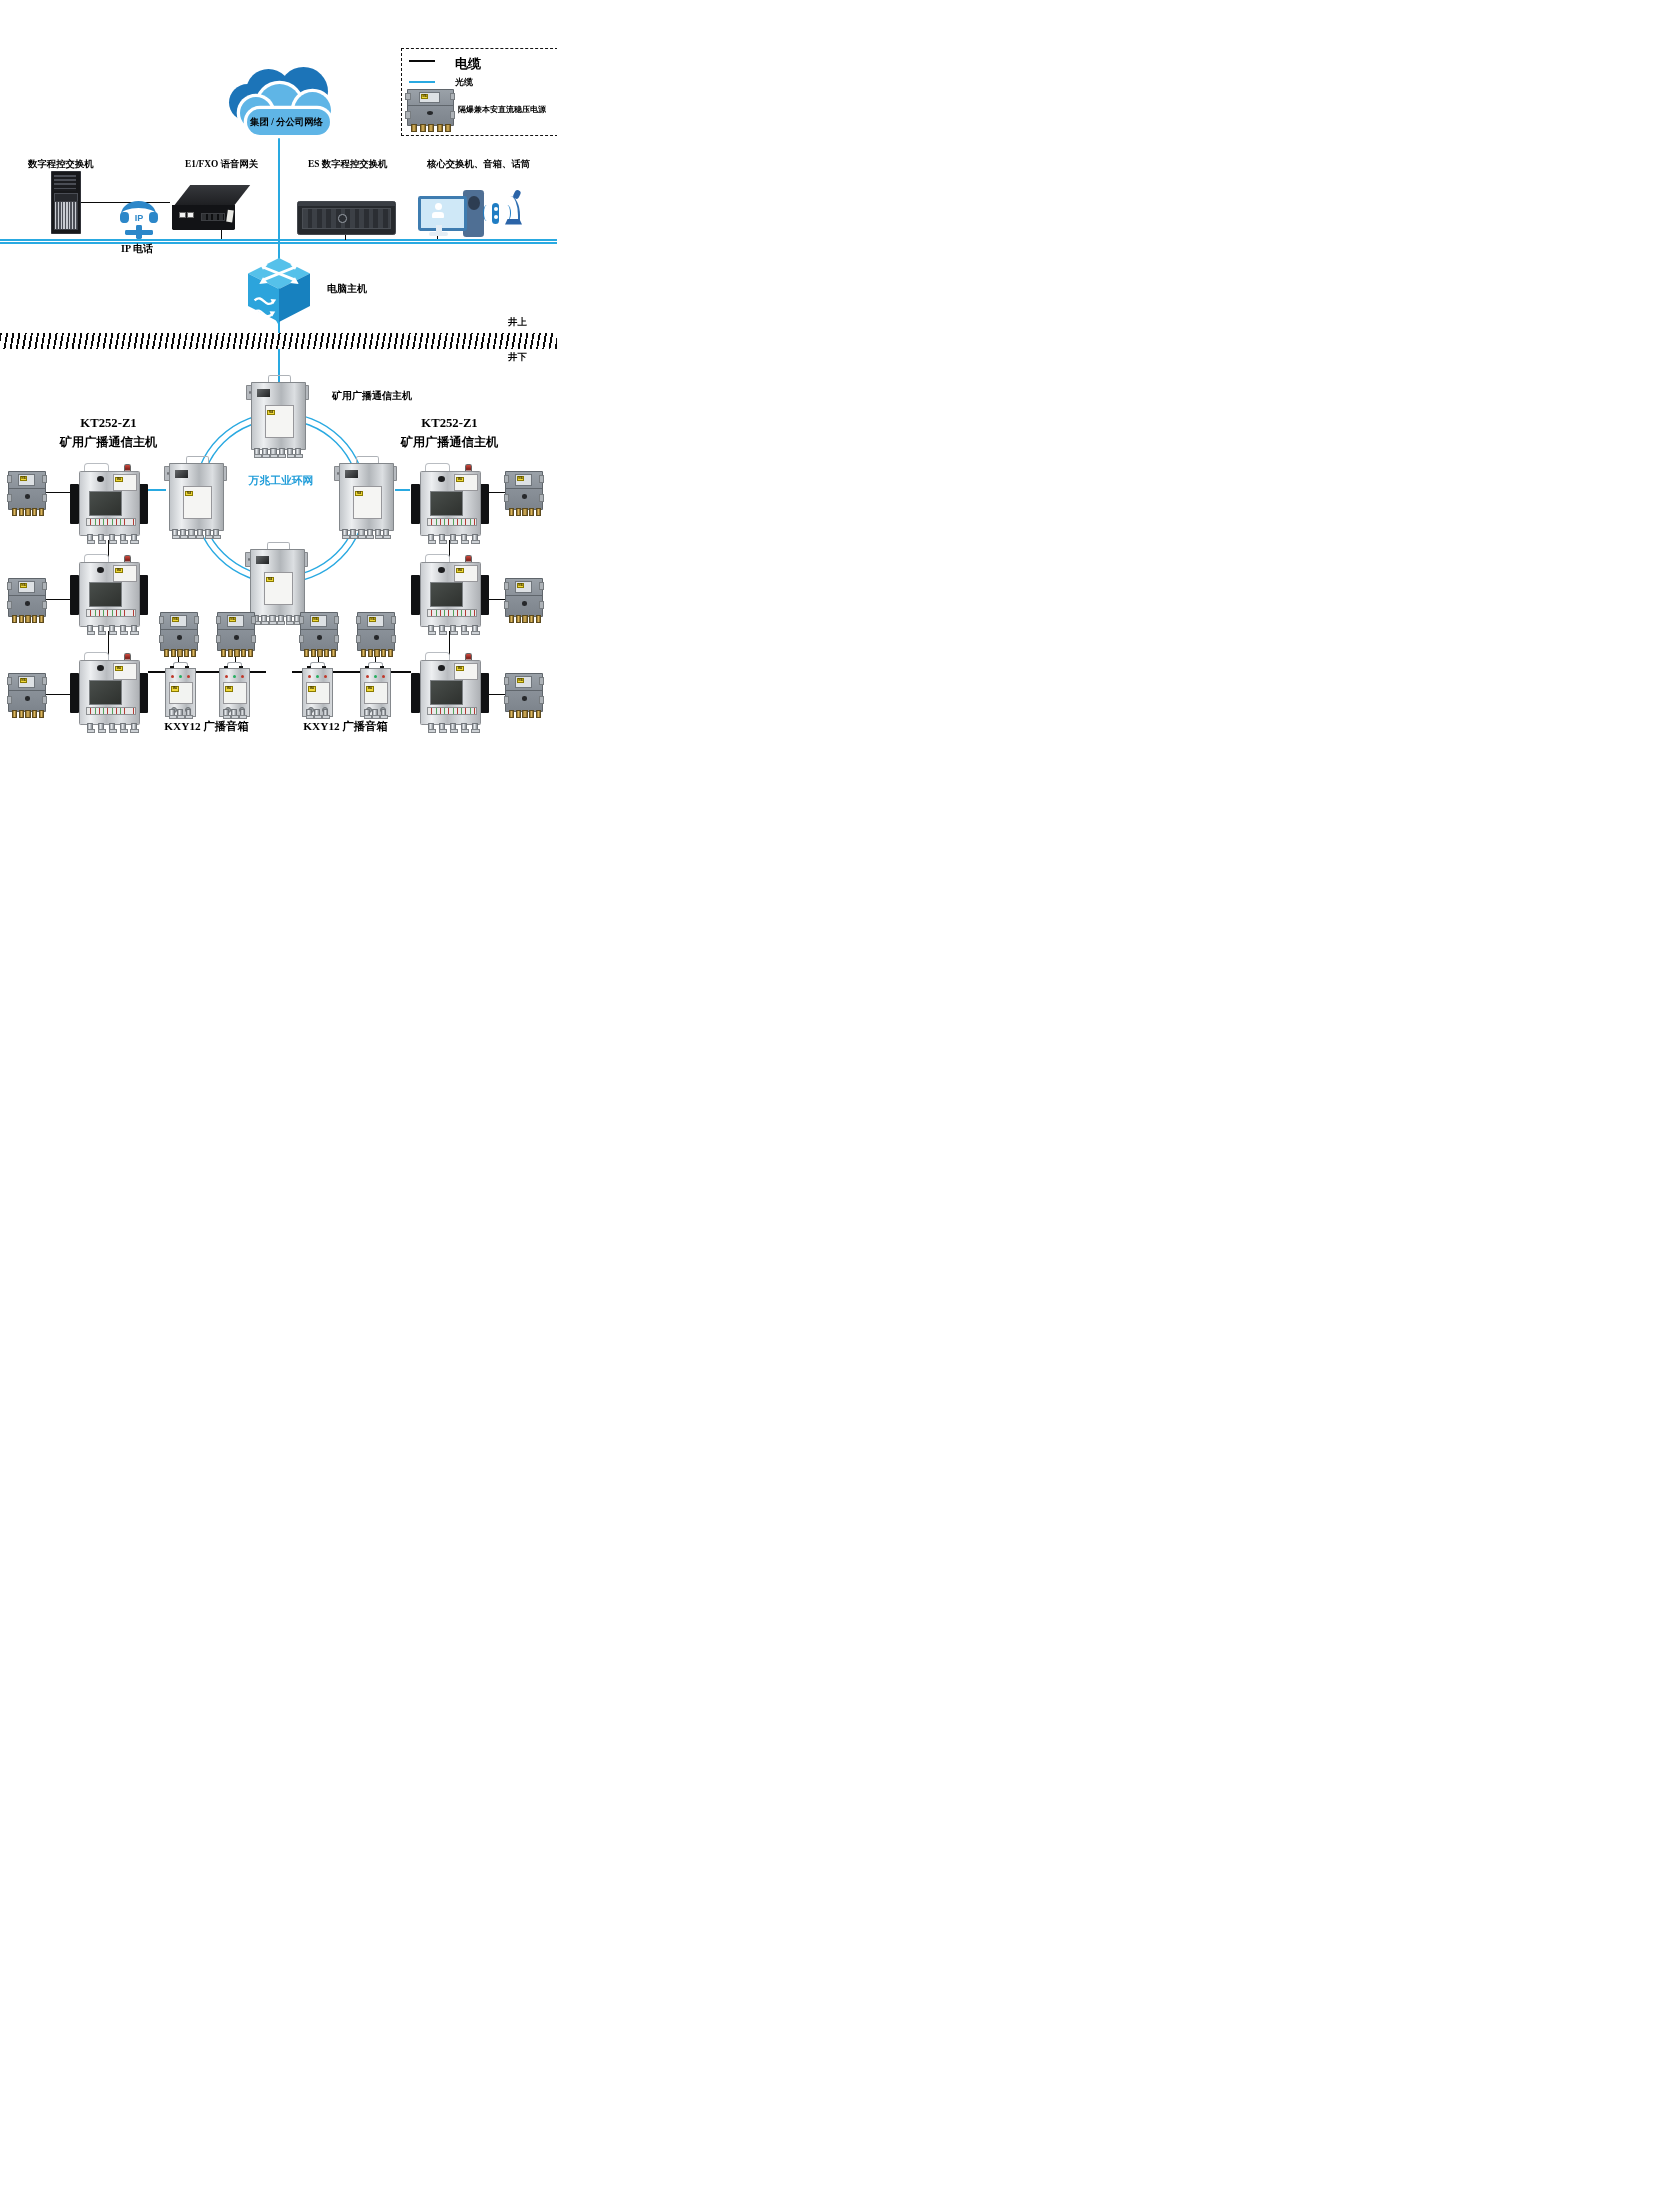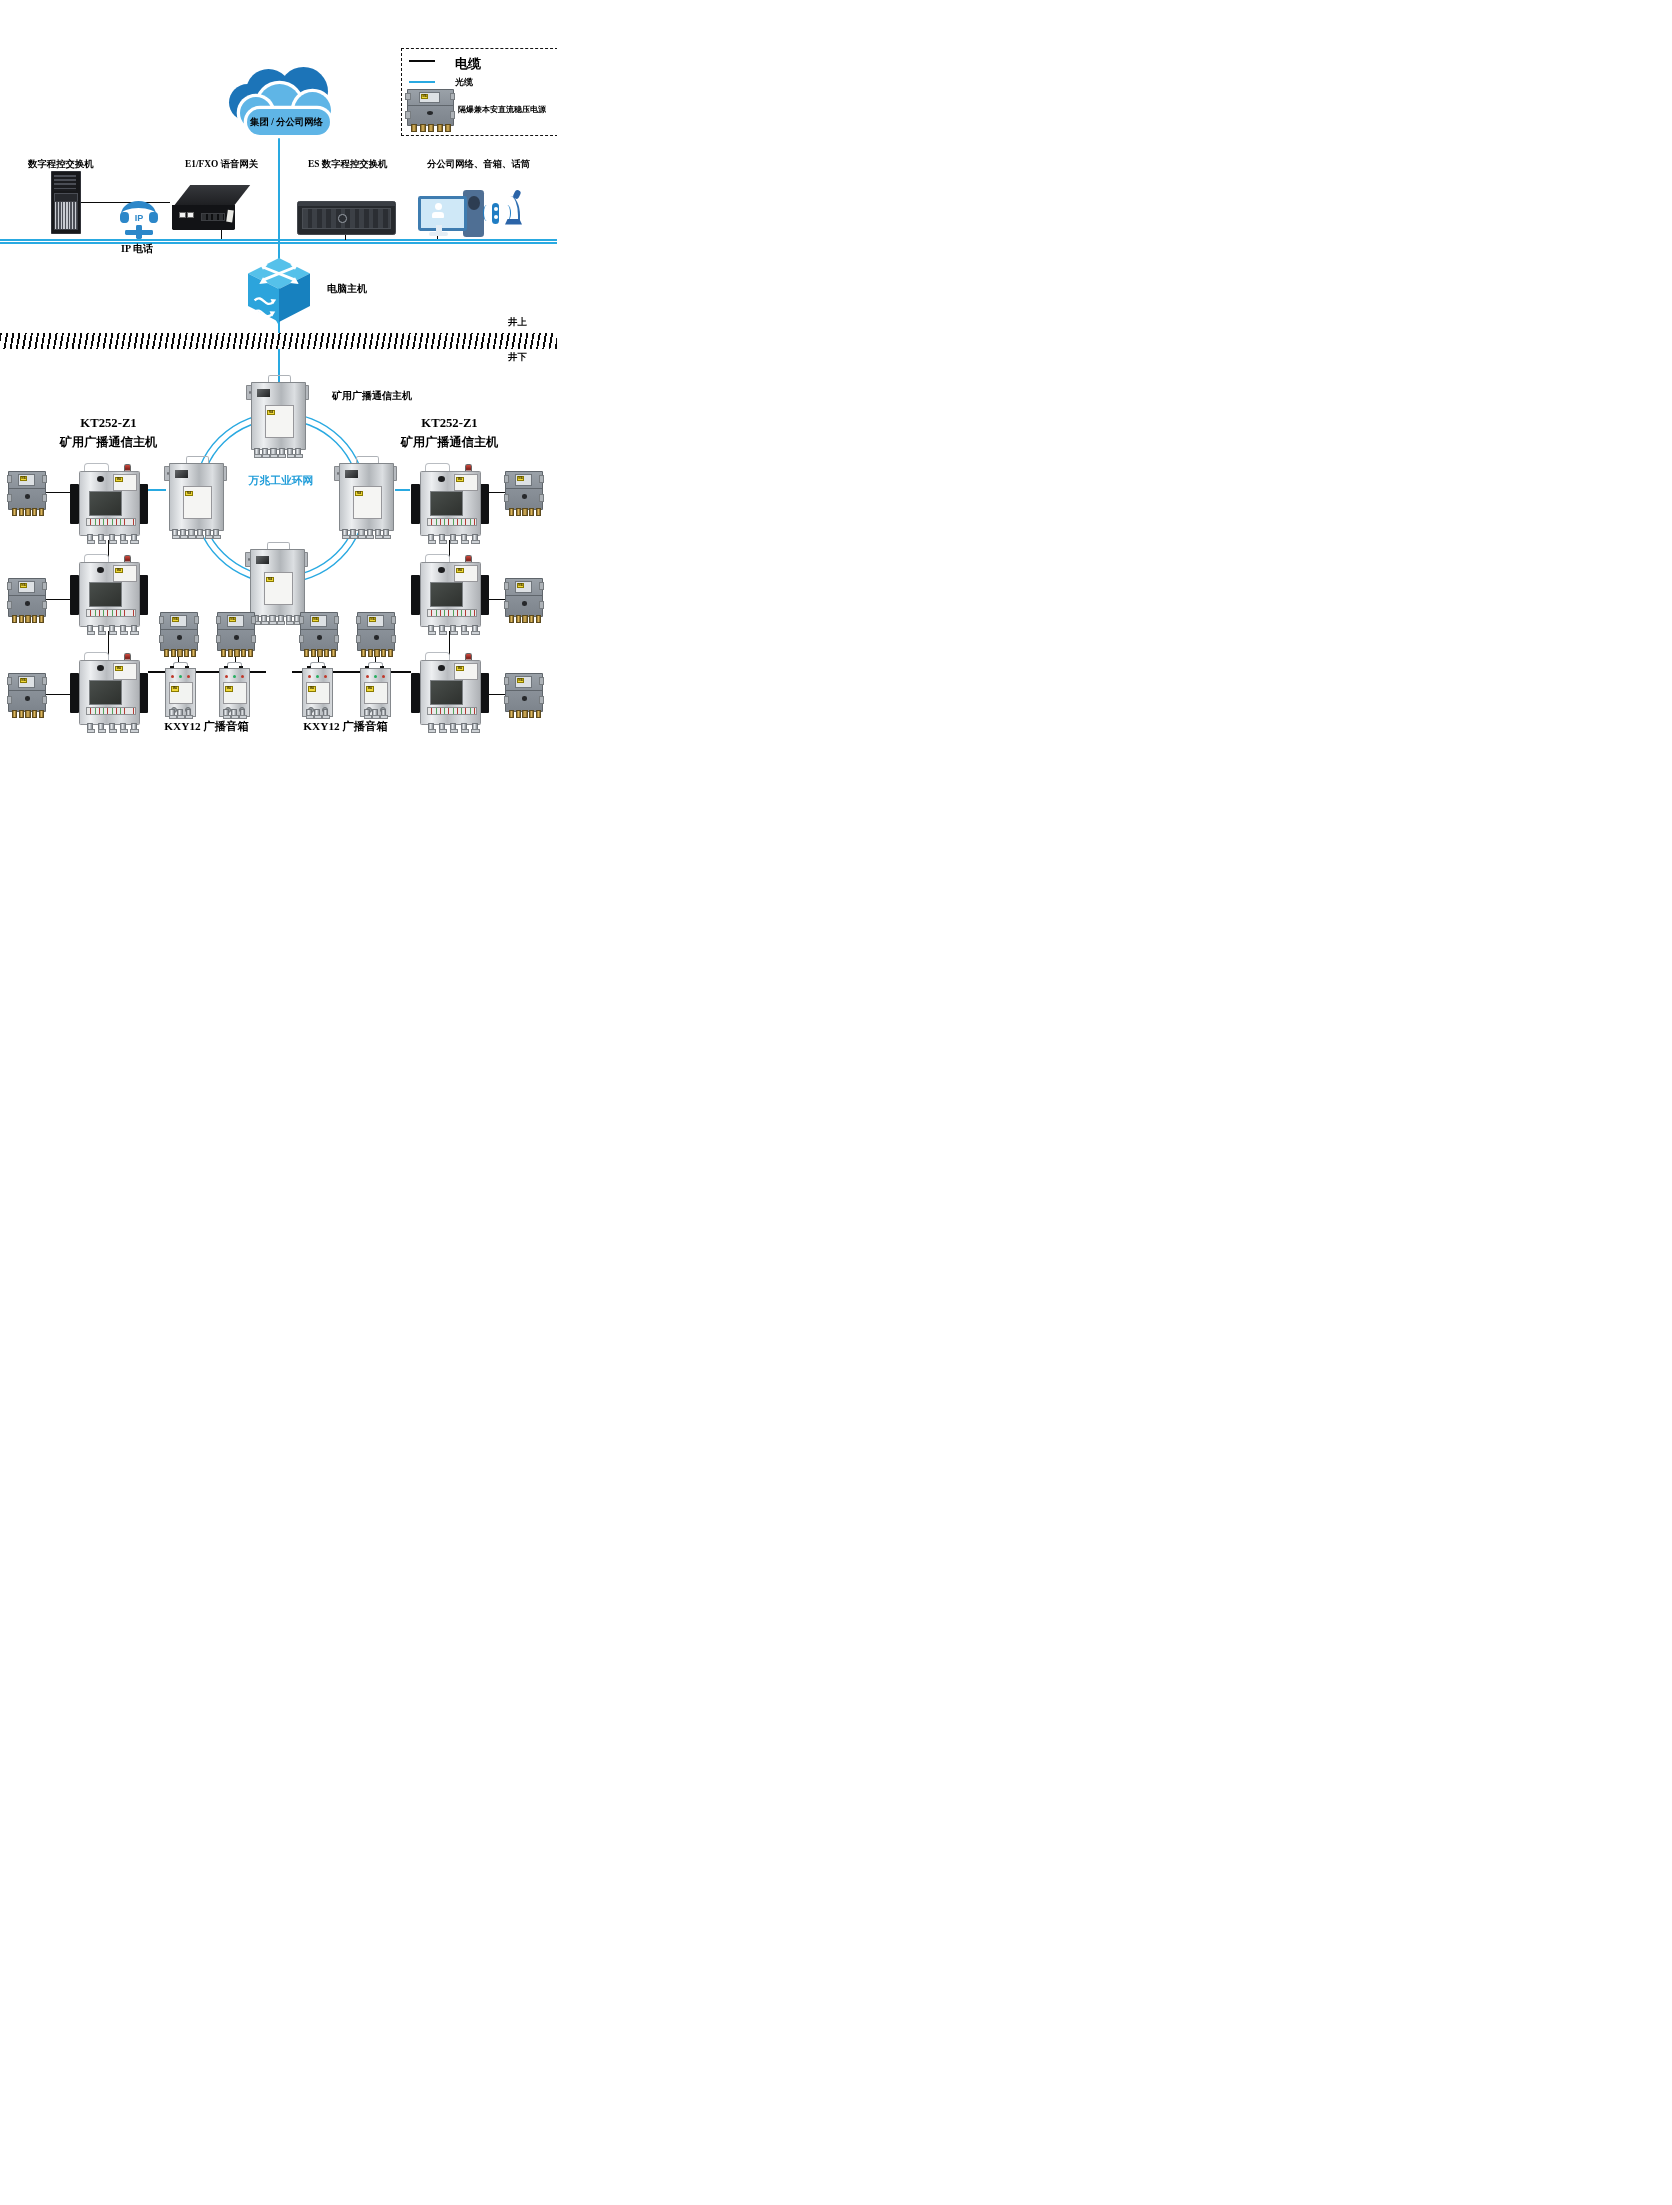--- a/index.html
+++ b/index.html
@@ -169,21 +169,21 @@
     <div class="f" style="left:38px;top:18px;width:43px;height:43px;"></div>
     <div class="f" style="left:20px;top:31px;width:32px;height:32px;"></div>
     <div class="f" style="left:74px;top:26px;width:37px;height:37px;"></div>
     <div class="base"></div>
     <div class="txt">集团 / 分公司网络</div>
   </div>
 
   <div class="lbl" style="left:28px;top:158px;font-size:9.4px;">数字程控交换机</div>
   <div class="lbl" style="left:185px;top:158px;font-size:9.4px;">E1/FXO 语音网关</div>
   <div class="lbl" style="left:308px;top:158px;font-size:9.4px;">ES 数字程控交换机</div>
-  <div class="lbl" style="left:427px;top:158px;font-size:9.4px;">分公司网络、音箱、话筒</div>
+  <div class="lbl" style="left:427px;top:158px;font-size:9.4px;">核心交换机、音箱、话筒</div>
 
   <div class="rack" style="left:51px;top:171px;">
     <div class="slats"></div>
     <div class="mod"></div>
     <div class="cards"></div>
   </div>
 
   <div class="ipphone" style="left:119px;top:200px;">
     <div class="hs"></div>
     <div class="bulb" style="left:0.9px;"></div>

